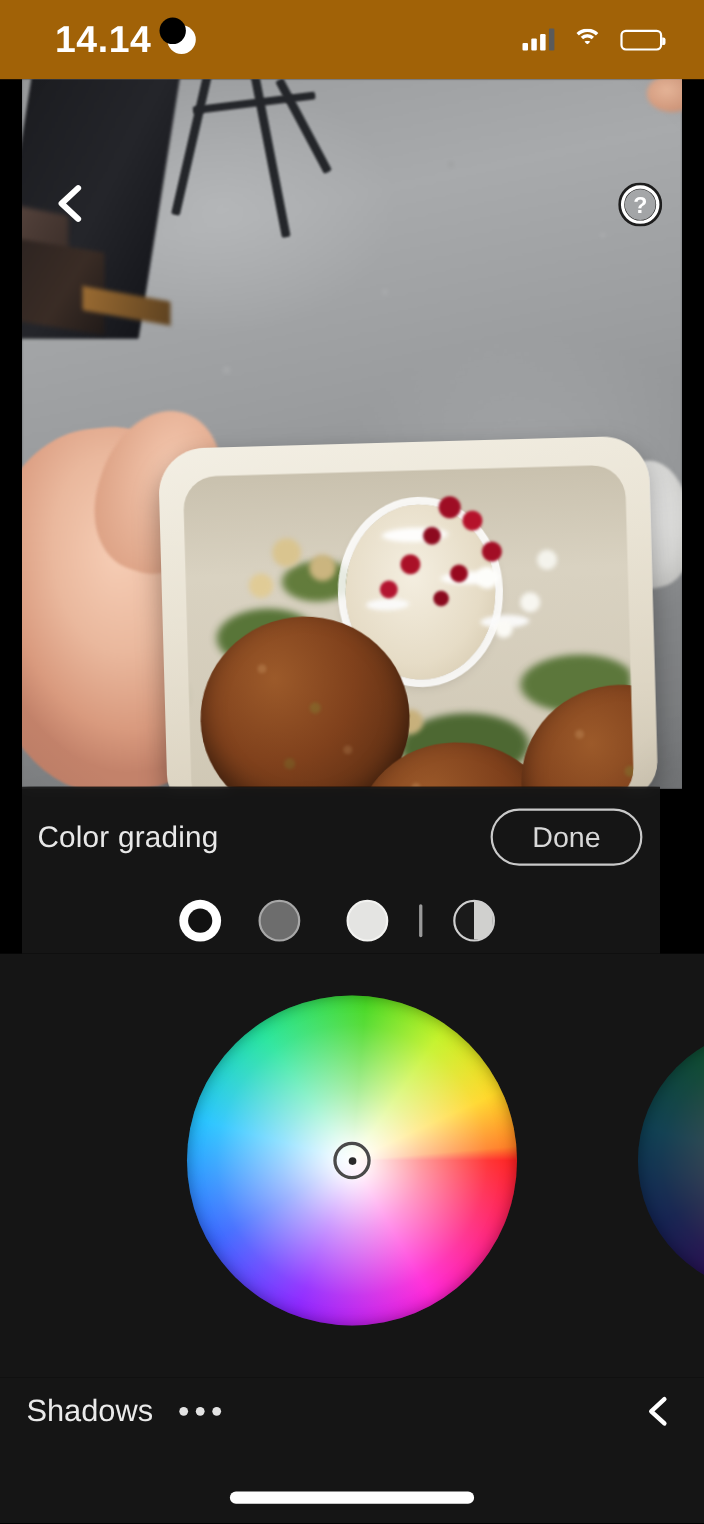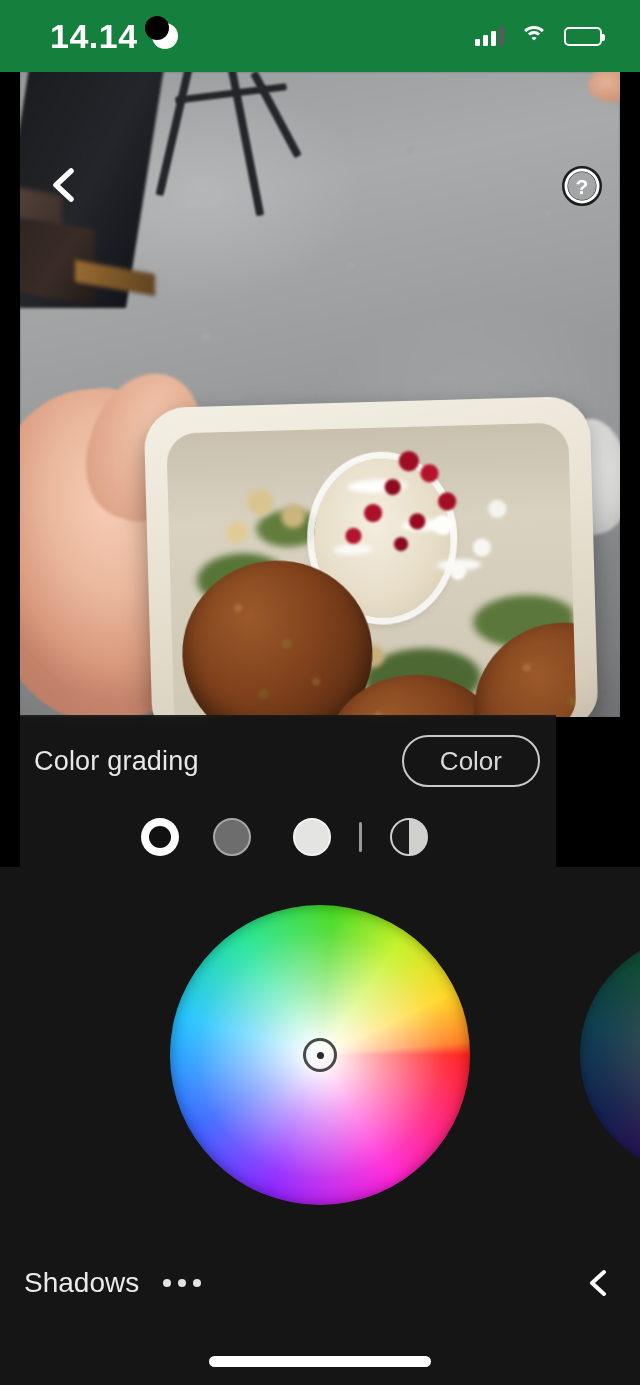--- a/index.html
+++ b/index.html
@@ -12,21 +12,21 @@
   #app {
     position:relative;
     width:640px; height:1385px;
     background:#000;
     overflow:hidden;
   }
 
   
   .statusbar {
     position:absolute; top:0; left:0; width:640px; height:72px;
-    background:#15803d;
+    background:#a16207;
     display:flex; align-items:center; justify-content:space-between;
     padding:0 38px 0 50px;
   }
   .status-left { display:flex; align-items:center; gap:14px; }
   .status-time {
     color:#fff; font-size:34px; font-weight:bold; letter-spacing:0.5px;
     line-height:1;
   }
   .moon-icon { width:26px; height:26px; position:relative; display:block; }
   .moon-icon::before{
@@ -253,21 +253,21 @@
     cursor:pointer;
   }
   .back-chevron svg{ display:block; }
   .help-btn{
     position:absolute; right:18px; top:94px; width:40px; height:40px;
     cursor:pointer;
   }
 
   
   .grading-panel{
-    position:absolute; left:20px; top:715px; width:536px; height:152px;
+    position:absolute; left:20px; top:715px; width:580px; height:152px;
     background:rgba(24,24,24,.88);
     backdrop-filter:blur(6px);
     overflow:hidden;
   }
   .panel-head{
     position:absolute; left:0; top:0; width:100%; height:92px;
     display:flex; align-items:center; justify-content:space-between;
     padding:0 16px 0 14px;
   }
   .panel-title{
@@ -452,21 +452,21 @@
         <circle cx="20" cy="20" r="17" fill="none" stroke="#1d1d1d" stroke-width="6"></circle>
         <circle cx="20" cy="20" r="16" fill="none" stroke="#ffffff" stroke-width="3"></circle>
         <text x="20" y="28" text-anchor="middle" font-size="21" font-weight="bold" fill="#ffffff" font-family="Liberation Sans, sans-serif">?</text>
       </svg>
     </div>
   </div>
 
   <div class="grading-panel">
     <div class="panel-head">
       <span class="panel-title">Color grading</span>
-      <button class="done-btn">Color</button>
+      <button class="done-btn">Done</button>
     </div>
     <div class="tone-row">
       <span class="tone-dot tone-shadows"></span>
       <span class="tone-dot tone-mid"></span>
       <span class="tone-dot tone-high"></span>
       <span class="tone-div"></span>
       <span class="tone-dot tone-global"></span>
     </div>
   </div>
 

